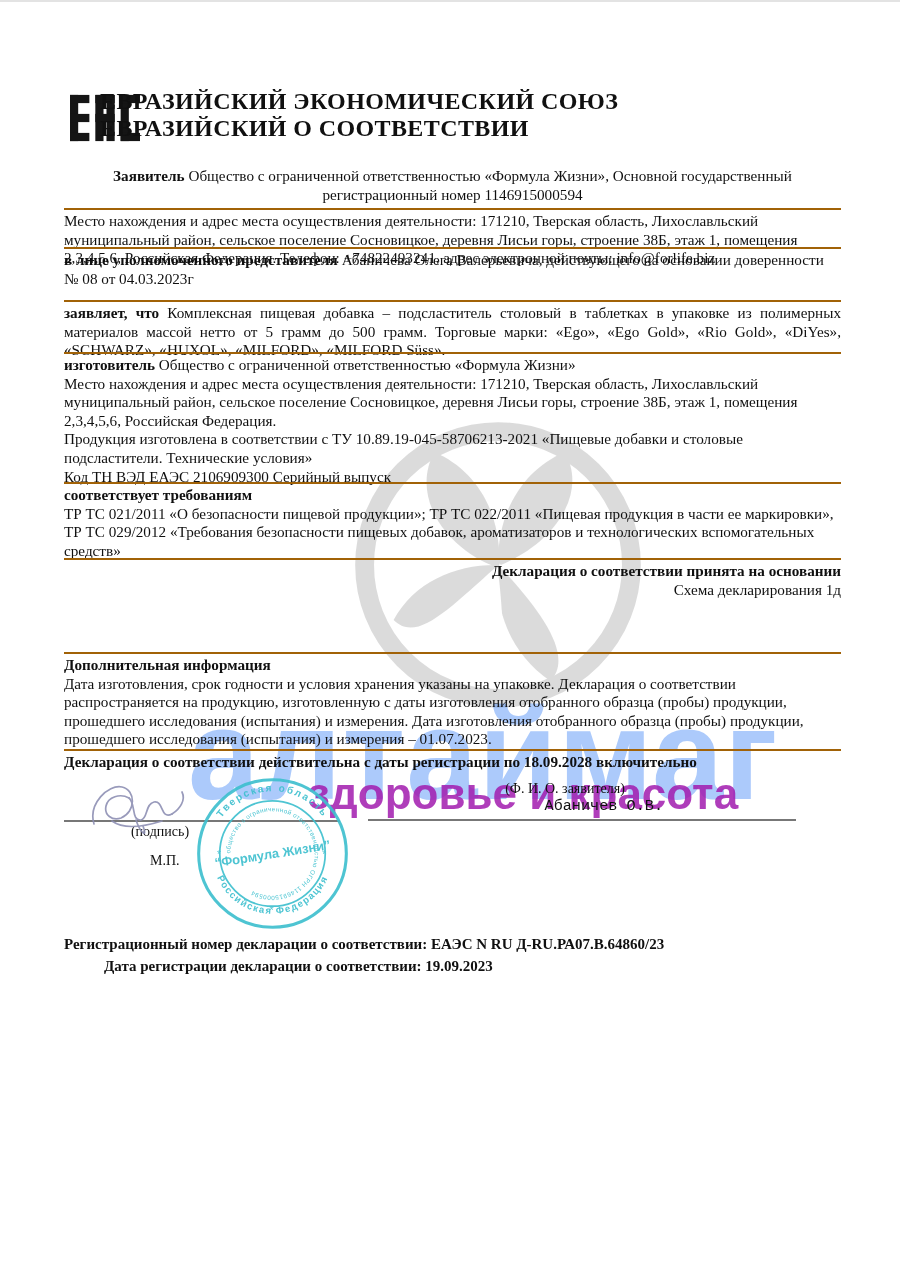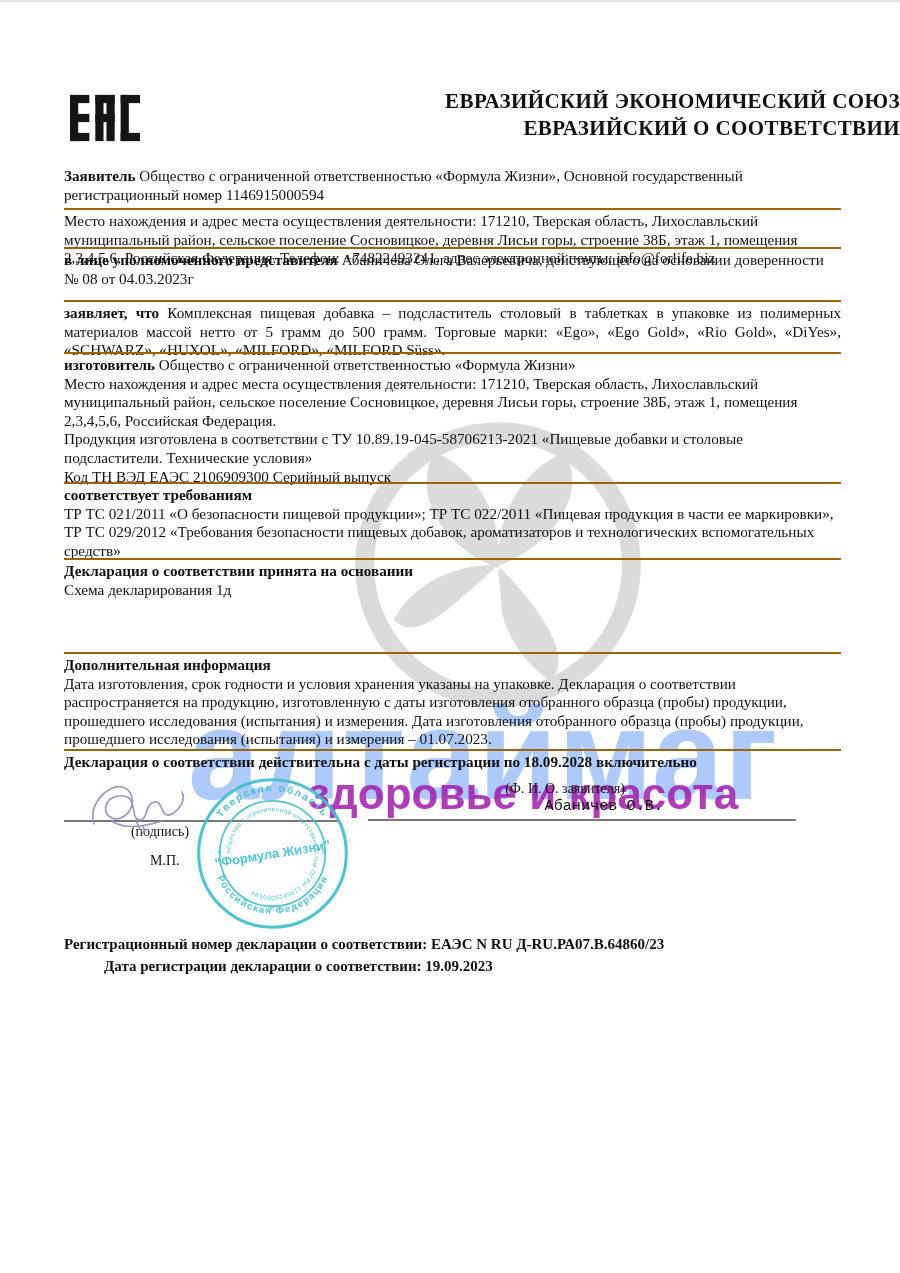--- a/index.html
+++ b/index.html
@@ -10,21 +10,21 @@
     color:#101010;
     position:relative;
     overflow:hidden;
   }
   .page-edge-top{position:absolute;left:0;top:0;width:900px;height:2px;background:#e3e3e3;}
 
   
   .eac-logo{position:absolute;left:70px;top:88px;width:70px;height:60px;}
   .doc-title{
     position:absolute;left:100px;top:88px;width:800px;
-    text-align:right;font-weight:bold;font-size:21px;line-height:27px;
+    text-align:left;font-weight:bold;font-size:24px;line-height:27px;
     letter-spacing:0.4px;
   }
 
   
   .sec{
     position:absolute;left:64px;width:777px;
     font-size:15.2px;line-height:18.6px;
     padding-top:2px;box-sizing:border-box;
   }
   .sec.ruled{border-top:2px solid #a16207;}
@@ -99,21 +99,21 @@
         <rect x="68" y="0" width="26" height="11"></rect>
       <rect x="68" y="51" width="26" height="11"></rect>
     </g>
   </svg>
 
   <div class="doc-title">
     <div>ЕВРАЗИЙСКИЙ ЭКОНОМИЧЕСКИЙ СОЮЗ</div>
     <div>ЕВРАЗИЙСКИЙ О СООТВЕТСТВИИ</div>
   </div>
 
-  <div class="sec" style="top:165px;">
+  <div class="sec" style="top:165px;text-align:center;">
     <p><span class="lead">Заявитель </span><span>Общество с ограниченной ответственностью «Формула Жизни», Основной государственный регистрационный номер 1146915000594</span></p>
   </div>
 
   <div class="sec ruled" style="top:208px;">
     <p>Место нахождения и адрес места осуществления деятельности: 171210, Тверская область, Лихославльский муниципальный район, сельское поселение Сосновицкое, деревня Лисьи горы, строение 38Б, этаж 1, помещения 2,3,4,5,6, Российская Федерация. Телефон: +74822493241, адрес электронной почты: info@forlife.biz</p>
   </div>
 
   <div class="sec ruled" style="top:247px;">
     <p><span class="lead">в лице уполномоченного представителя </span><span>Абаничева Олега Валерьевича, действующего на основании доверенности № 08 от 04.03.2023г</span></p>
   </div>
@@ -127,21 +127,21 @@
     <p>Место нахождения и адрес места осуществления деятельности: 171210, Тверская область, Лихославльский муниципальный район, сельское поселение Сосновицкое, деревня Лисьи горы, строение 38Б, этаж 1, помещения 2,3,4,5,6, Российская Федерация.</p>
     <p>Продукция изготовлена в соответствии с ТУ 10.89.19-045-58706213-2021 «Пищевые добавки и столовые подсластители. Технические условия»</p>
     <p>Код ТН ВЭД ЕАЭС 2106909300 Серийный выпуск</p>
   </div>
 
   <div class="sec ruled" style="top:482px;">
     <span class="heading">соответствует требованиям</span>
     <p>ТР ТС 021/2011 «О безопасности пищевой продукции»; ТР ТС 022/2011 «Пищевая продукция в части ее маркировки», ТР ТС 029/2012 «Требования безопасности пищевых добавок, ароматизаторов и технологических вспомогательных средств»</p>
   </div>
 
-  <div class="sec ruled" style="top:558px;">
+  <div class="sec ruled" style="top:558px;text-align:right;">
     <span class="heading">Декларация о соответствии принята на основании</span>
     <p>Схема декларирования 1д</p>
   </div>
 
   <div class="sec ruled" style="top:652px;">
     <span class="heading">Дополнительная информация</span>
     <p>Дата изготовления, срок годности и условия хранения указаны на упаковке. Декларация о соответствии распространяется на продукцию, изготовленную с даты изготовления отобранного образца (пробы) продукции, прошедшего исследования (испытания) и измерения. Дата изготовления отобранного образца (пробы) продукции, прошедшего исследования (испытания) и измерения – 01.07.2023.</p>
   </div>
 
   <div class="sec ruled" style="top:749px;">

